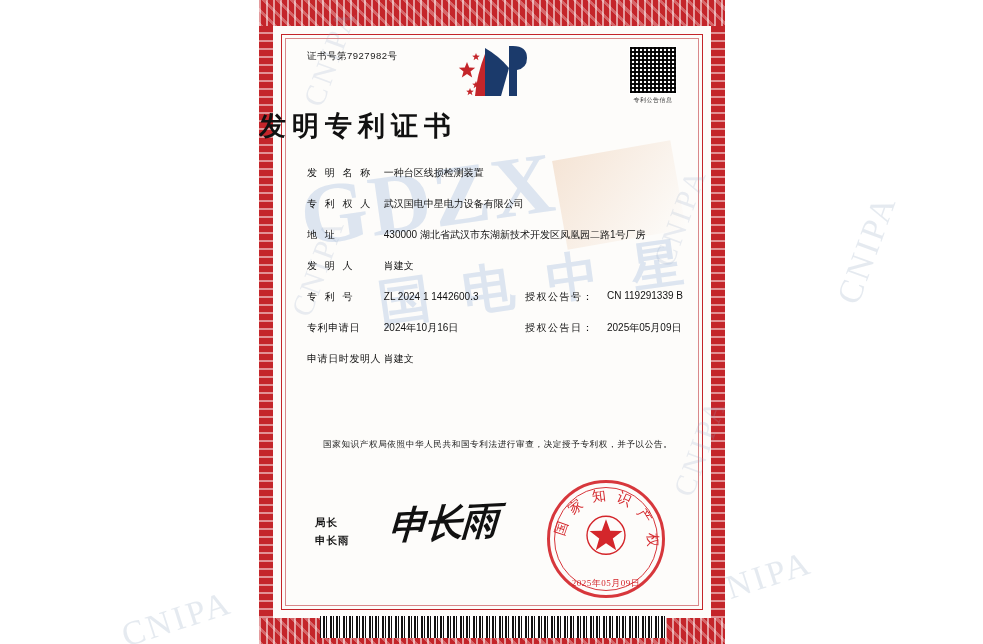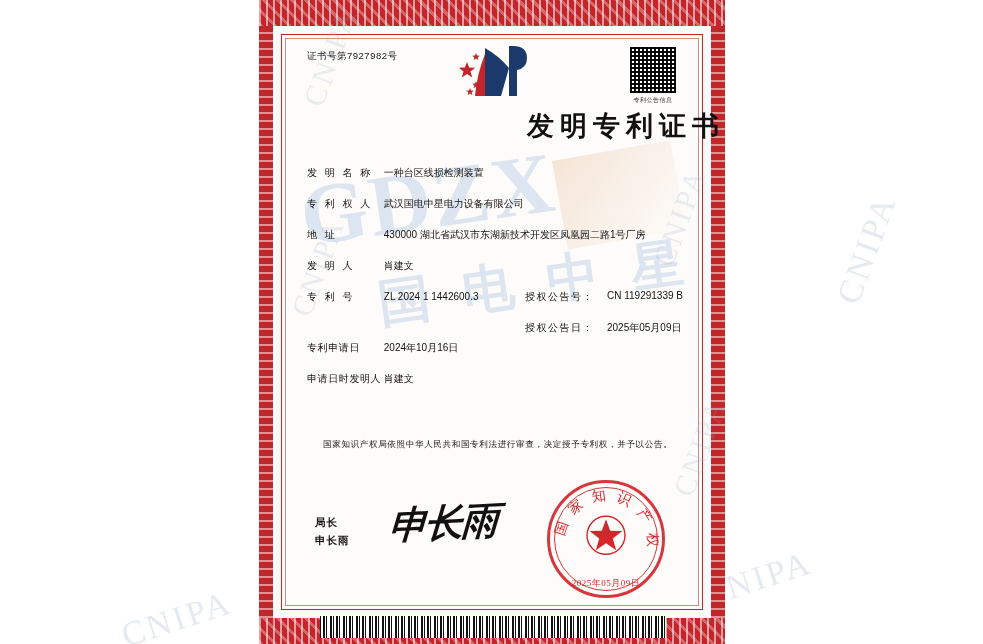--- a/index.html
+++ b/index.html
@@ -181,27 +181,26 @@
   .qr-cap {
     margin-top: 2px;
     font-size: 6px;
     color: #333;
     letter-spacing: 0.5px;
   }
   .title {
     position: absolute;
     left: 0; right: 0;
     top: 108px;
-    text-align: right;
+    text-align: left;
     font-size: 27px;
     font-weight: bold;
     letter-spacing: 6px;
     color: #111;
     font-family: "Liberation Serif", serif;
-    padding-left: 19px;
   }
 
   
   .fields {
     position: absolute;
     left: 48px;
     top: 166px;
     right: 40px;
   }
   .row {
@@ -210,21 +209,21 @@
     font-size: 10px;
     color: #111;
     white-space: nowrap;
   }
   .row .lbl {
     display: inline-block;
     width: 74px;
     color: #111;
     letter-spacing: 2.5px;
   }
-  .row .lbl.wide { letter-spacing: 0.6px; margin-top: 20px; }
+  .row .lbl.wide { letter-spacing: 0.6px; }
   .row .val {
     display: inline-block;
     font-size: 10px;
     color: #111;
   }
   .row .lbl2 {
     position: absolute;
     left: 218px;
     letter-spacing: 1.5px;
   }

